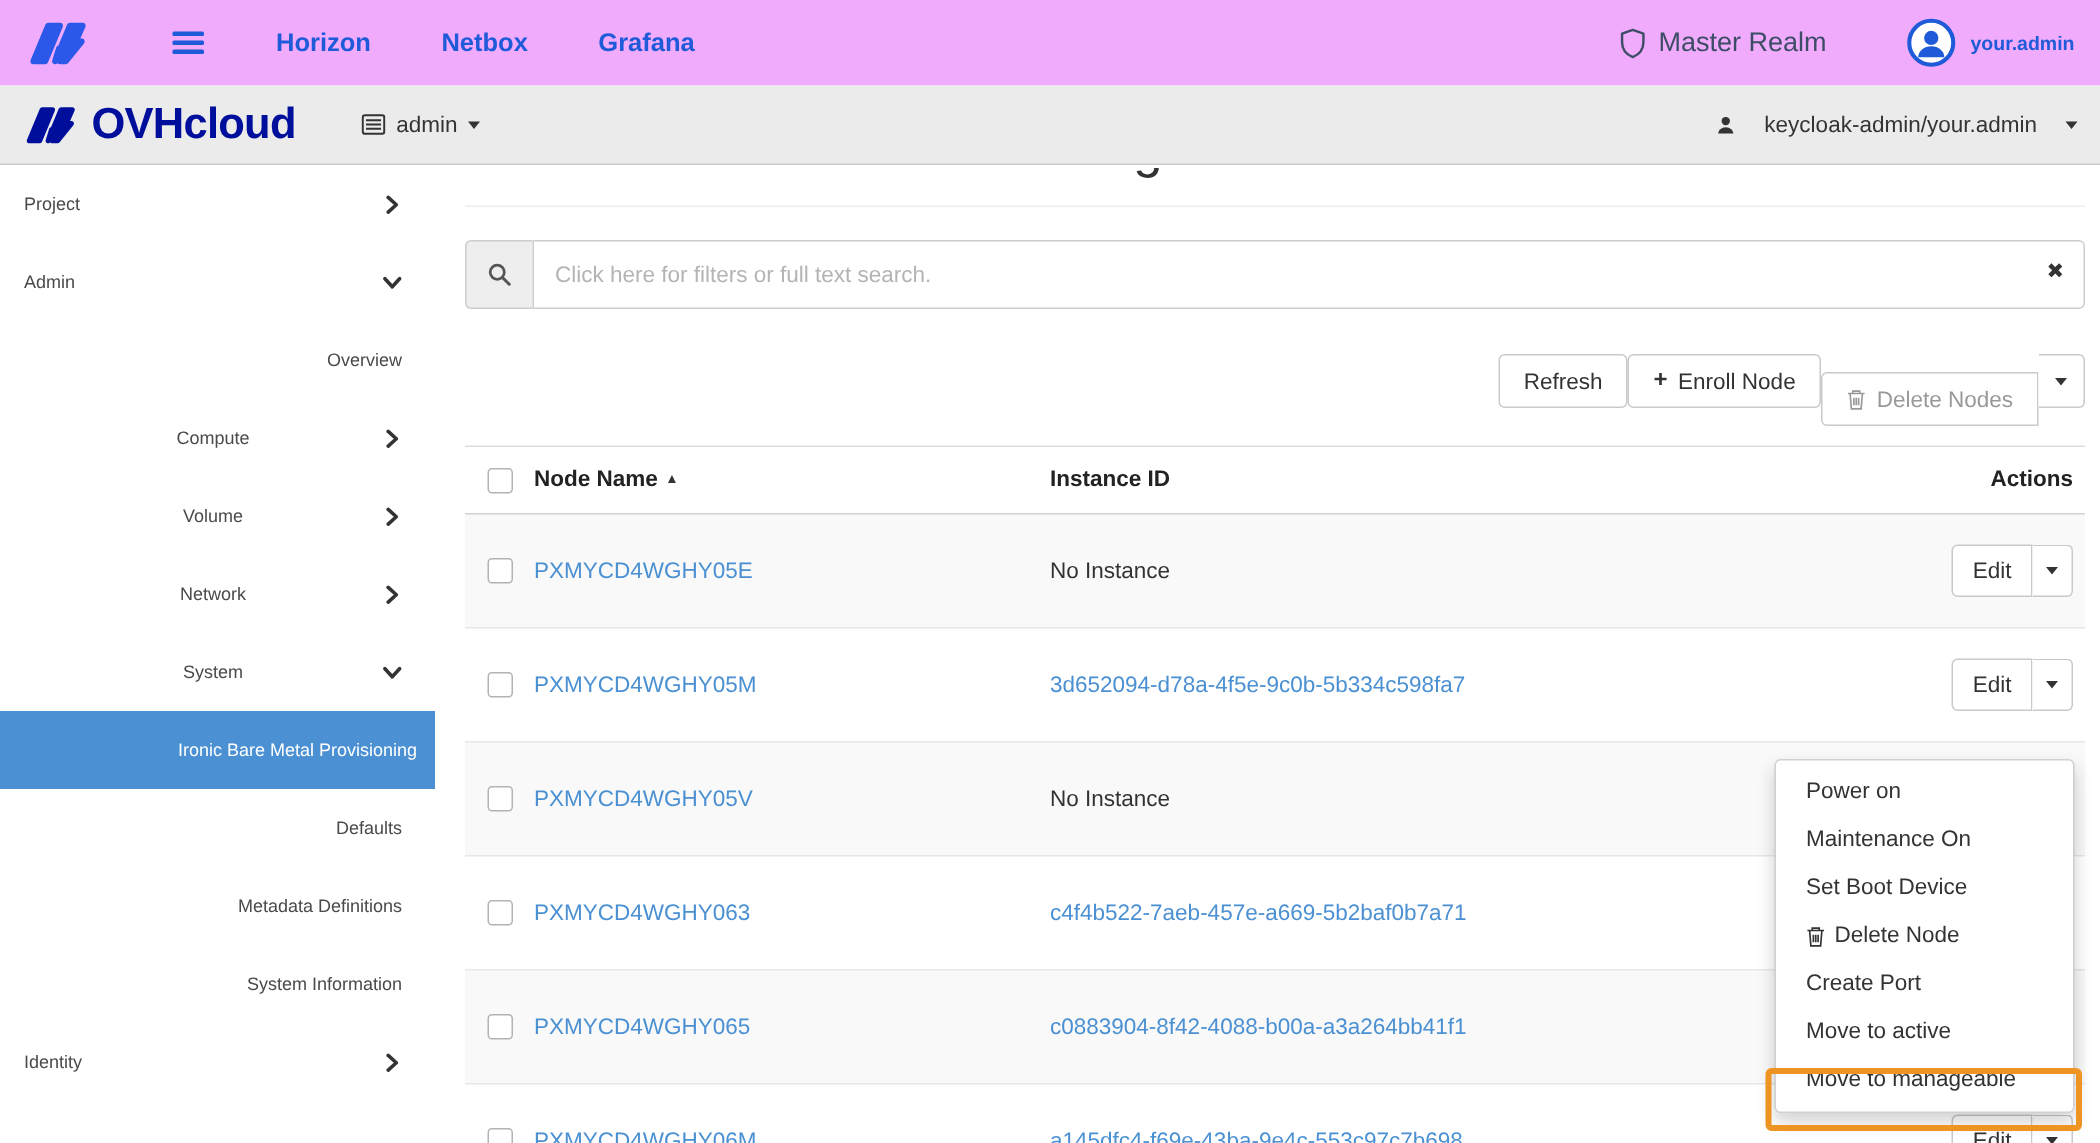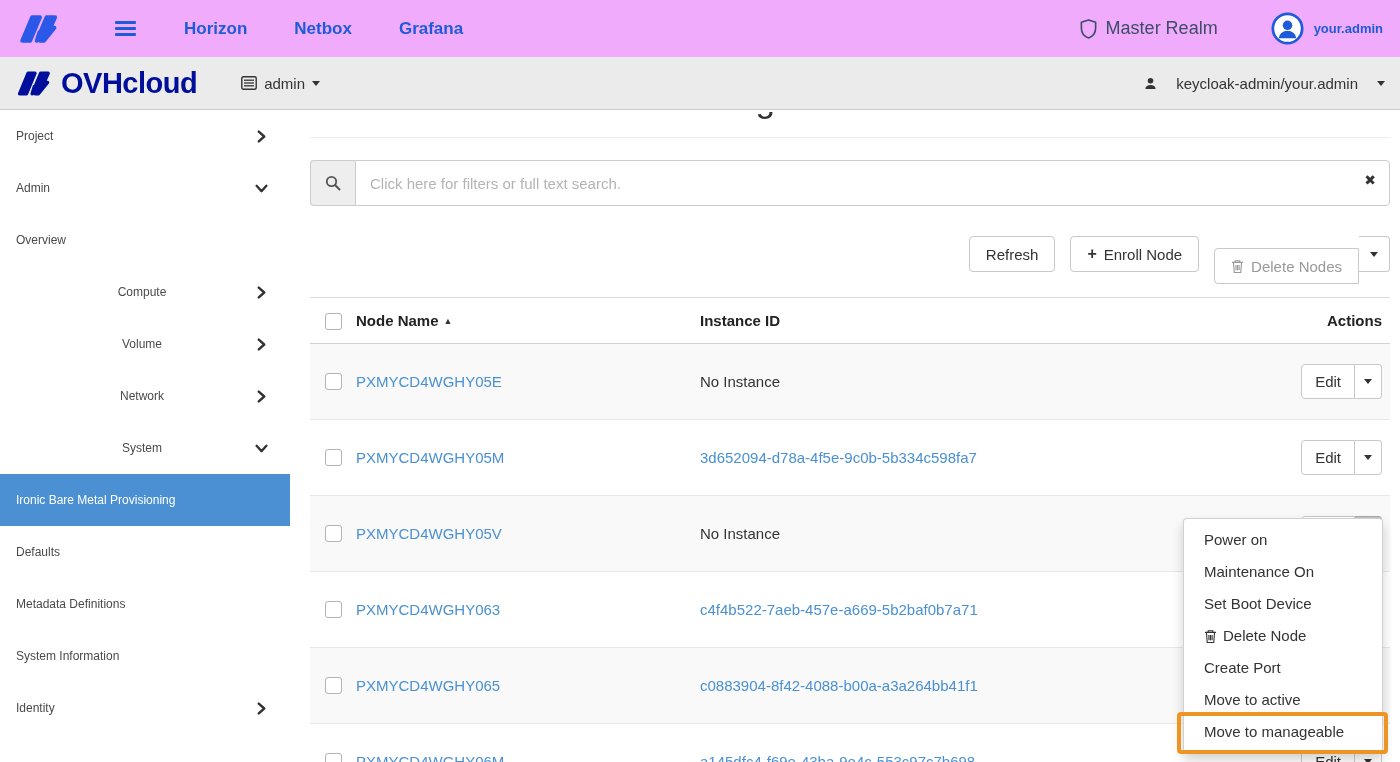--- a/index.html
+++ b/index.html
@@ -34,21 +34,21 @@
   .caret { display:inline-block; width:0; height:0; border-left:4.5px solid transparent;
            border-right:4.5px solid transparent; border-top:5px solid currentColor; }
   .kc-user { margin-left:auto; display:flex; align-items:center; gap:19px; font-size:15px; color:#333; cursor:pointer; }
   
   .layout { display:flex; height:652px; }
   .sidebar { width:290px; flex:0 0 290px; background:#fff; }
   .side-item { height:52px; display:flex; align-items:center; font-size:12px; color:#4a4a4a; cursor:pointer; }
   .side-item.level1 { justify-content:space-between; padding:0 22px 0 16px; }
   .side-item.level2 { position:relative; justify-content:center; padding:0 22px 0 16px; }
   .side-item.level2 .chev { position:absolute; right:22px; }
-  .side-item.level3 { justify-content:flex-start; padding:0 22px 0 16px; text-align:right; }
+  .side-item.level3 { justify-content:flex-end; padding:0 22px 0 16px; text-align:right; }
   .side-item.selected { background:#4a90d2; color:#fff; padding-right:12px; }
   .chev { flex:0 0 auto; }
   .chev.down { transform:rotate(90deg); }
   
   .main { flex:1; padding:0 10px 0 20px; position:relative; }
   .title-clip { height:8px; overflow:hidden; margin-top:2px; }
   .title-clip h1 { margin:-33px 0 0; font-size:35px; font-weight:400; color:#333; line-height:42px; white-space:nowrap; }
   .main hr { border:0; border-top:1px solid #ededed; margin:17px 0 0; }
   
   .searchbar { margin-top:22px; height:46px; display:flex; position:relative; }
@@ -56,21 +56,21 @@
     width:45px; background:#eee; border:1px solid #ccc; border-right:0;
     border-radius:4px 0 0 4px; display:flex; align-items:center; justify-content:center;
   }
   .searchbar input {
     flex:1; border:1px solid #ccc; border-radius:0 4px 4px 0; padding:0 28px 0 14px;
     font-size:15px; font-family:"Liberation Sans",sans-serif; color:#be185d; outline:none;
   }
   .searchbar input::placeholder { color:#b4b4b4; }
   .clear-x { position:absolute; right:14px; top:13px; font-size:14px; color:#333; cursor:pointer; line-height:1; }
   
-  .toolbar { margin-top:30px; display:flex; justify-content:flex-end; gap:15px; }
+  .toolbar { margin-top:30px; display:flex; justify-content:flex-end; }
   .btn {
     height:36px; background:#fff; border:1px solid #c9c9c9; border-radius:4px;
     font-size:15px; color:#333; padding:0 16px; display:inline-flex; align-items:center; gap:7px;
     cursor:pointer; font-family:"Liberation Sans",sans-serif;
   }
   .btn .plus { font-weight:700; font-size:16px; }
   .btn.disabled { color:#999; cursor:default;margin-top:12px; }
   .btn-group { display:inline-flex; }
   .btn-group .btn:first-child { border-radius:4px 0 0 4px; }
   .btn-group .btn + .btn { border-left:0; border-radius:0 4px 4px 0; padding:0 11px; }
@@ -90,21 +90,21 @@
   a.link { color:#4a90d2; text-decoration:none; cursor:pointer; }
   .plain { color:#333; }
   
   .split { display:inline-flex; }
   .split .btn { height:35px; }
   .split .btn-edit { padding:0 13px; border-radius:4px 0 0 4px; }
   .split .btn-caret { padding:0 9px; border-left:0; border-radius:0 4px 4px 0; }
   .split .btn-caret.active { background:#d8d8d8; border-color:#a8a8a8; box-shadow:inset 0 2px 4px rgba(0,0,0,.12); }
   
   .action-menu {
-    position:absolute; left:1183px; top:518px; width:200px; background:#fff;
+    position:absolute; left:1183px; top:506px; width:200px; background:#fff;
     border:1px solid rgba(0,0,0,.18); border-radius:4px; box-shadow:0 6px 12px rgba(0,0,0,.18);
     padding:5px 0; z-index:20;
   }
   .menu-item { padding:6px 20px; font-size:15px; line-height:20px; color:#333; cursor:pointer; display:flex; align-items:center; gap:6px; white-space:nowrap; }
   .annotation {
     position:absolute; left:1177px; top:712px; width:211px; height:42px;
     border:4px solid #ee9422; border-radius:4px; z-index:30; pointer-events:none;
   }
   svg { display:block; }
 </style>

